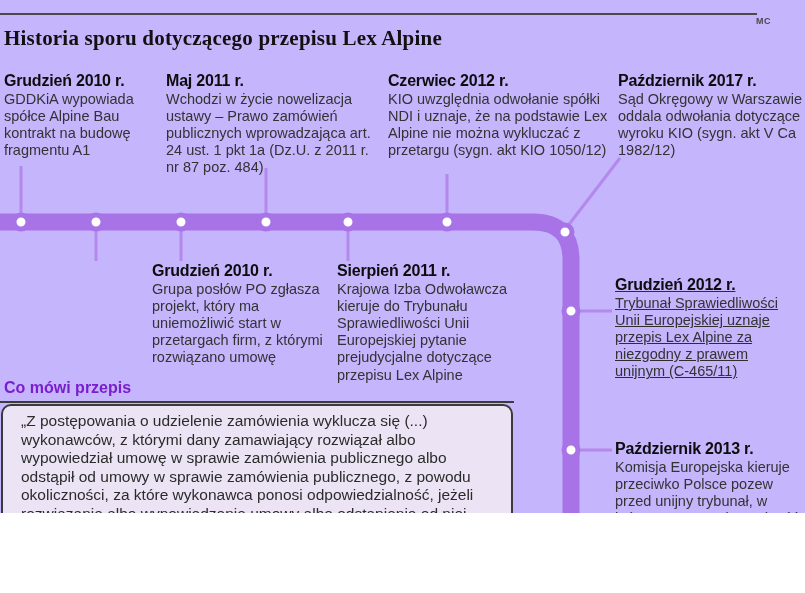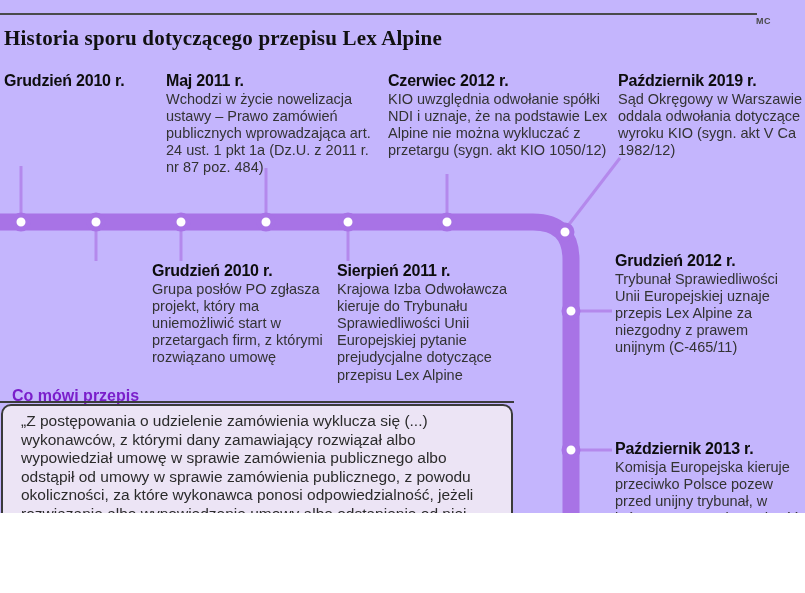--- a/index.html
+++ b/index.html
@@ -20,24 +20,24 @@
   
   .ev-t0{left:4px;top:72px;width:158px;}
   .ev-t1{left:166px;top:72px;width:218px;}
   .ev-t2{left:388px;top:72px;width:220px;}
   .ev-t3{left:618px;top:72px;width:184px;}
   
   .ev-b0{left:4px;top:262px;width:140px;}
   .ev-b1{left:152px;top:262px;width:190px;}
   .ev-b2{left:337px;top:262px;width:200px;}
   
-  .ev-r0{left:615px;top:252px;width:186px;}
+  .ev-r0{left:615px;top:276px;width:186px;text-decoration:underline;}
   .ev-r1{left:615px;top:440px;width:186px;}
   .timeline-svg{position:absolute;top:0;left:0;pointer-events:none;}
-  .law-heading{position:absolute;left:4px;top:379px;margin:8px;font-size:16px;font-weight:bold;color:#7a1ecb;}
+  .law-heading{position:absolute;left:4px;top:379px;margin:0;font-size:16px;font-weight:bold;color:#7a1ecb;}
   .law-rule{position:absolute;left:0;top:401px;width:514px;height:2px;background:#3c3c3c;}
   .quote-box{
     position:absolute;left:1px;top:404px;width:512px;height:172px;box-sizing:border-box;
     background:#ece4f5;border:2px solid #3a3a3a;border-radius:10px;
   }
   .quote-text{margin:0;padding:6px 10px 0 18px;font-size:15.5px;line-height:1.2;color:#2b2b2b;}
   .quote-source{position:absolute;left:8px;bottom:3px;font-size:12px;font-weight:bold;color:#1f1f1f;margin-left:17px;}
 </style>
 </head>
 <body>
@@ -75,31 +75,32 @@
       <circle cx="348" cy="222" r="7"></circle>
       <circle cx="447" cy="222" r="7"></circle>
       <circle cx="565" cy="232" r="7"></circle>
       <circle cx="571" cy="311" r="7"></circle>
       <circle cx="571" cy="450" r="7"></circle>
     </g>
   </svg>
 
   <div class="event ev-t0">
     <p class="date">Grudzień 2010 r.</p>
+    <p class="desc">GDDKiA wypowiada spółce Alpine Bau kontrakt na budowę fragmentu A1</p>
   </div>
   <div class="event ev-t1">
     <p class="date">Maj 2011 r.</p>
     <p class="desc">Wchodzi w życie nowelizacja ustawy – Prawo zamówień publicznych wprowadzająca art. 24 ust. 1 pkt 1a (Dz.U. z 2011 r. nr 87 poz. 484)</p>
   </div>
   <div class="event ev-t2">
     <p class="date">Czerwiec 2012 r.</p>
     <p class="desc">KIO uwzględnia odwołanie spółki NDI i uznaje, że na podstawie Lex Alpine nie można wykluczać z przetargu (sygn. akt KIO 1050/12)</p>
   </div>
   <div class="event ev-t3">
-    <p class="date">Październik 2019 r.</p>
+    <p class="date">Październik 2017 r.</p>
     <p class="desc">Sąd Okręgowy w Warszawie oddala odwołania dotyczące wyroku KIO (sygn. akt V Ca 1982/12)</p>
   </div>
 
   <div class="event ev-b1">
     <p class="date">Grudzień 2010 r.</p>
     <p class="desc">Grupa posłów PO zgłasza projekt, który ma uniemożliwić start w przetargach firm, z którymi rozwiązano umowę</p>
   </div>
   <div class="event ev-b2">
     <p class="date">Sierpień 2011 r.</p>
     <p class="desc">Krajowa Izba Odwoławcza kieruje do Trybunału Sprawiedliwości Unii Europejskiej pytanie prejudycjalne dotyczące przepisu Lex Alpine</p>

